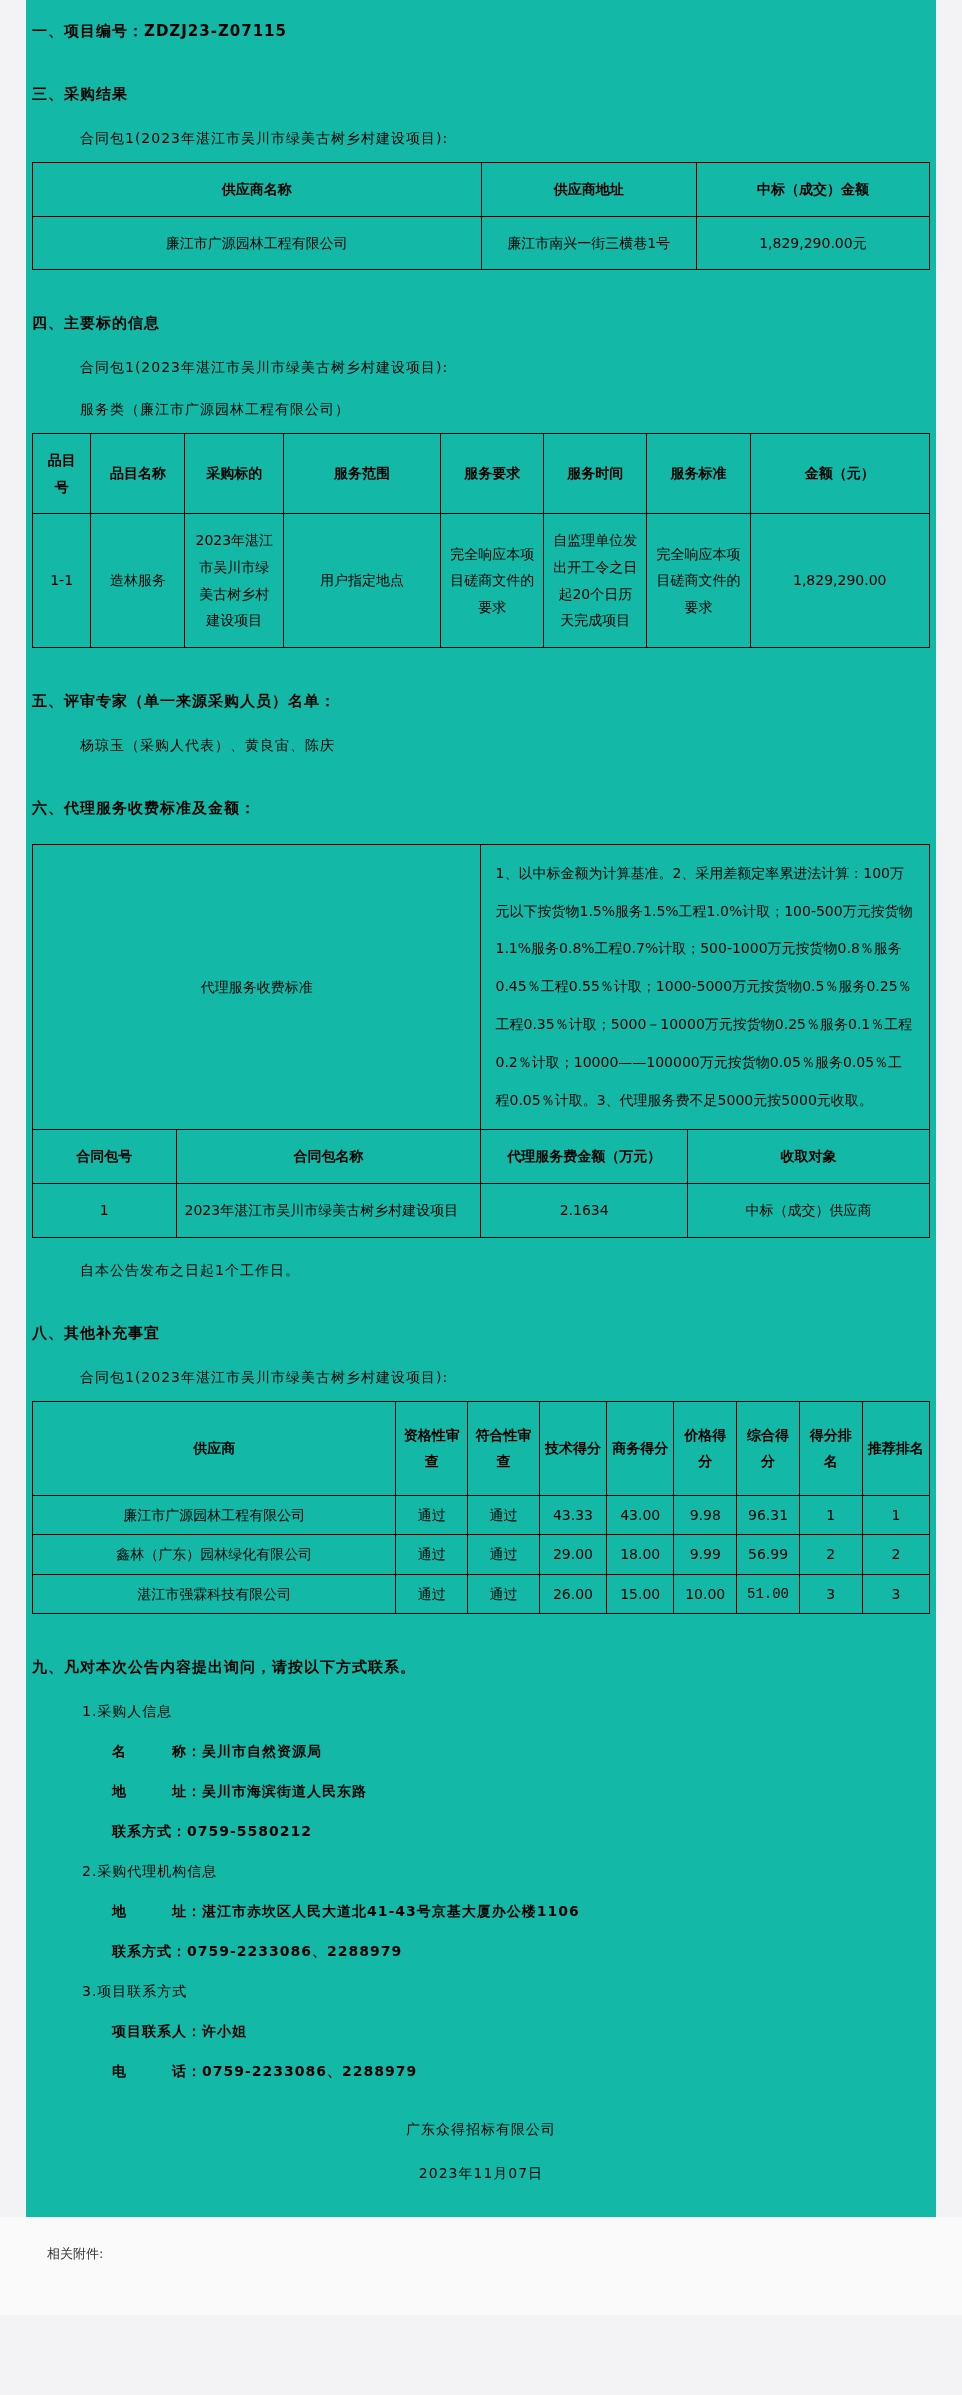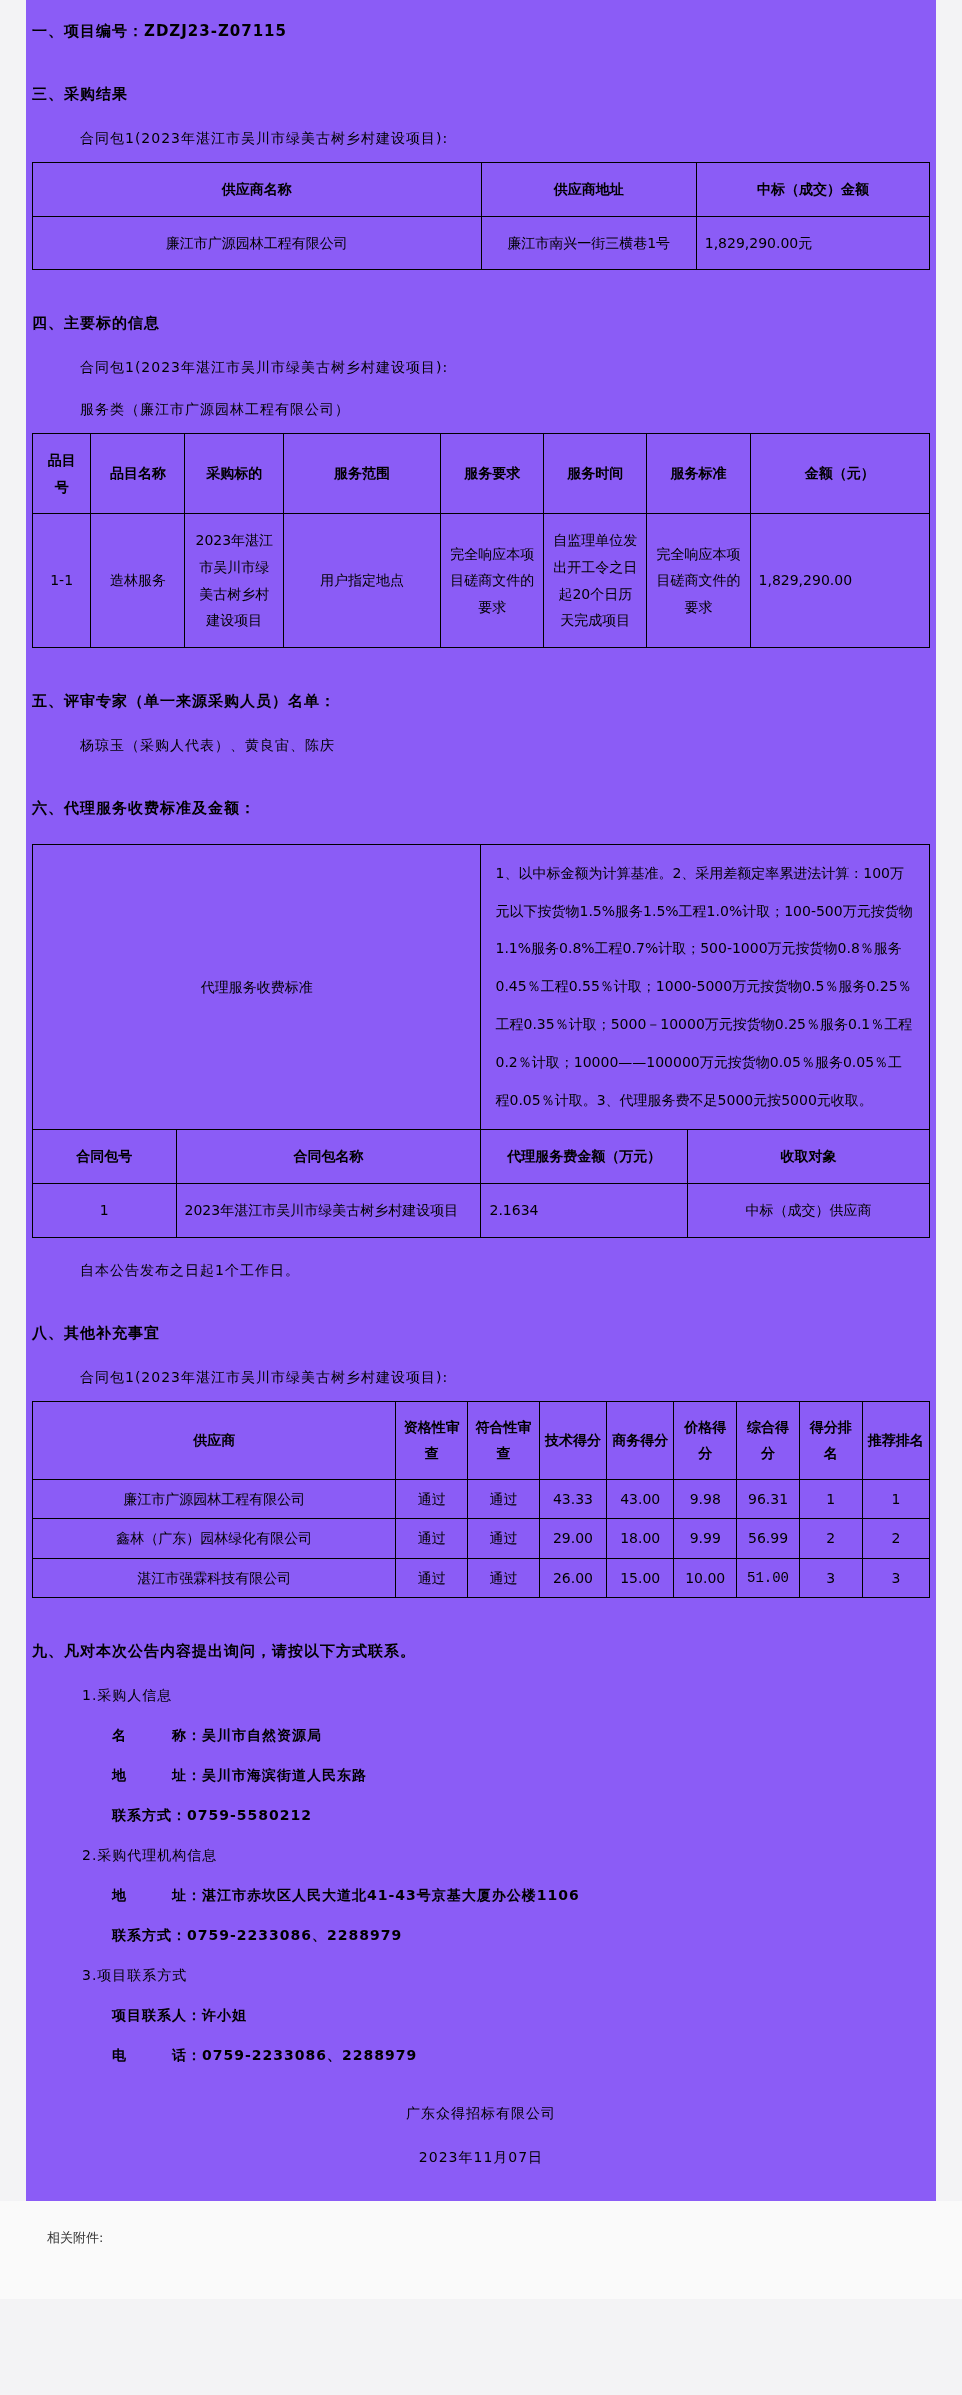--- a/index.html
+++ b/index.html
@@ -4,21 +4,21 @@
 <style>
   * { margin:0; padding:0; box-sizing:border-box; }
   html,body { background:#f3f3f5; }
   body {
     width:962px;
     font-family:"DejaVu Sans", sans-serif;
     color:#000;
     font-size:14px;
   }
   .page {
-    background:#8b5cf6;
+    background:#14b8a6;
     margin:0 26px;
     padding:22px 6px 34px 6px;
   }
   .sec-h {
     font-size:15px;
     font-weight:bold;
     margin:44px 0 26px 0;
     letter-spacing:1px;
   }
   .sec-h:first-child { margin-top:0; }
@@ -36,21 +36,21 @@
   th, td {
     border:1px solid #000;
     padding:13px 8px;
     text-align:center;
     font-size:14px;
     line-height:1.9;
     font-weight:normal;
     word-break:break-all;
   }
   th { font-weight:bold; }
-  td.num { text-align:left; }
+  td.num { text-align:center; }
   td.fee-text {
     text-align:left;
     line-height:2.7;
     padding:10px 14px;
   }
   .contact-block { margin-left:50px; }
   .contact-line { margin:22px 0 0 0; letter-spacing:1px; }
   .contact-line.lvl2 { margin-left:30px;font-weight:bold; }
   .sign { text-align:center; margin-top:40px; letter-spacing:1px; }
   .sign-line { margin-top:26px; }
@@ -180,21 +180,21 @@
         <col style="width:7%">
         <col style="width:7.5%">
     </colgroup>
     <tbody>
         <tr>
       <th style="padding:8px 4px;">供应商</th>
       <th style="padding:8px 4px;">资格性审查</th>
       <th style="padding:8px 4px;">符合性审查</th>
       <th style="padding:8px 4px;">技术得分</th>
       <th style="padding:8px 4px;">商务得分</th>
-      <th style="padding:12px 4px;">价格得分</th>
+      <th style="padding:20px 4px;">价格得分</th>
       <th style="padding:8px 4px;">综合得分</th>
       <th style="padding:8px 4px;">得分排名</th>
       <th style="padding:8px 4px;">推荐排名</th>
     </tr>
     <tr>
       <td style="padding:6px 4px;">廉江市广源园林工程有限公司</td>
       <td style="padding:6px 4px;">通过</td>
       <td style="padding:6px 4px;">通过</td>
       <td style="padding:6px 4px;">43.33</td>
       <td style="padding:6px 4px;">43.00</td>

